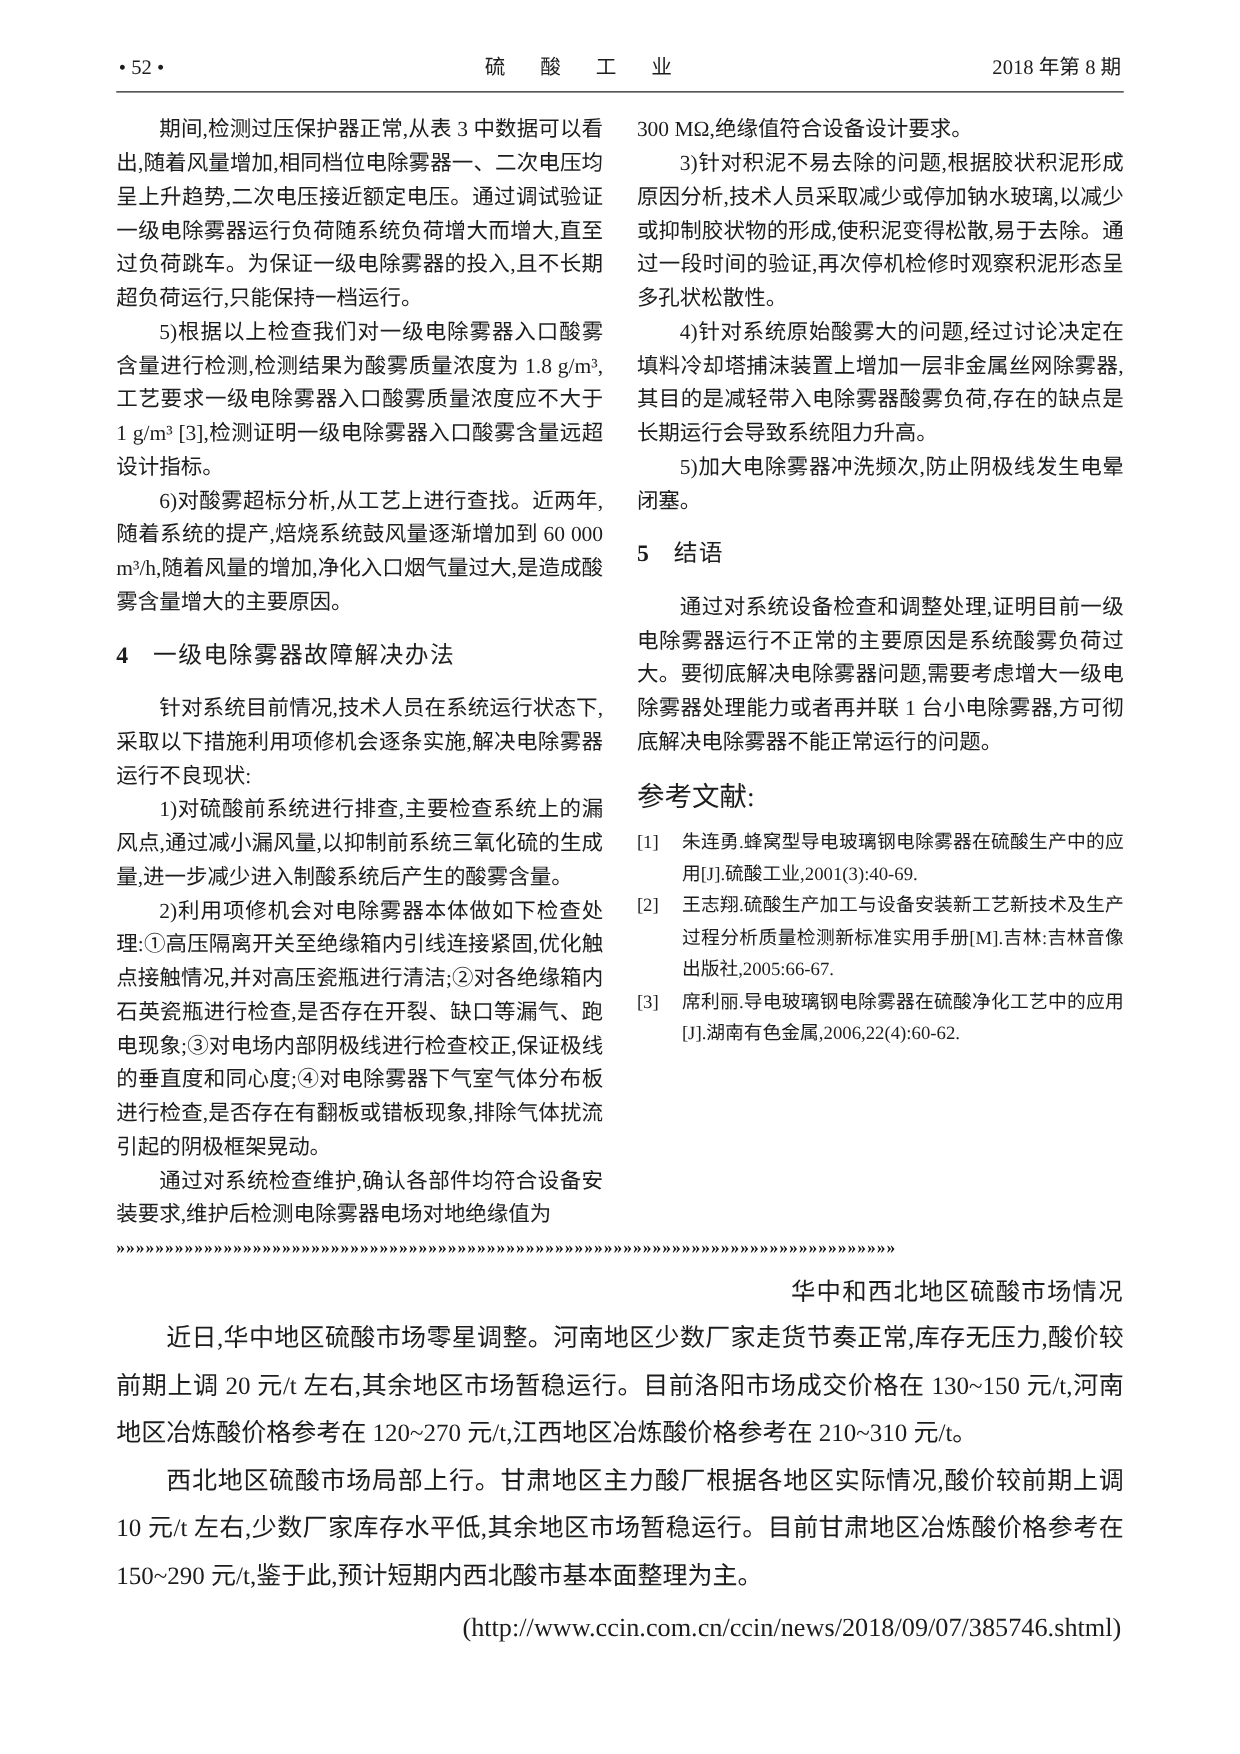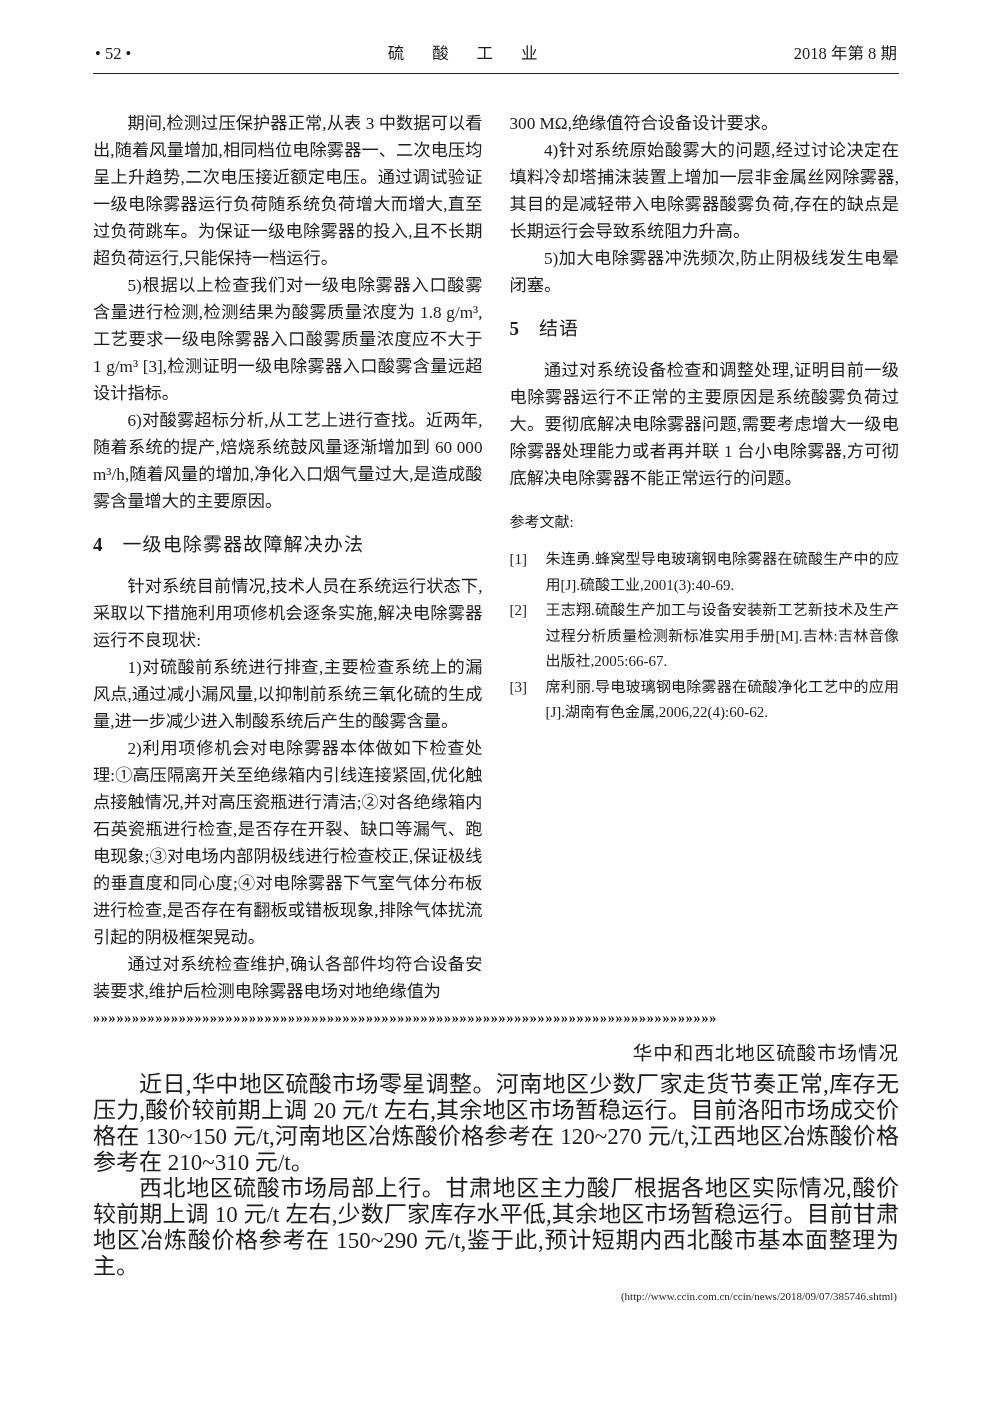--- a/index.html
+++ b/index.html
@@ -15,54 +15,54 @@
   
   .running-head {
     display: flex; justify-content: space-between; align-items: baseline;
     font-size: 16.5px; padding: 0 2px 9px 2px;
     border-bottom: 1.6px solid #222;
   }
   .journal-title { letter-spacing: 0.72em; text-indent: 0.72em; }
 
   
   .columns { display: flex; gap: 27px; margin-top: 16px; }
-  .col { width: 389.5px; font-size: 17.2px; line-height: 27px; text-align: justify; margin-top: 20px; }
+  .col { width: 389.5px; font-size: 17.2px; line-height: 27px; text-align: justify; }
   .col p { margin: 0; text-indent: 2em; }
   .col p.noindent { text-indent: 0; }
 
   .sec-heading {
     display: flex; align-items: baseline;
     font-size: 19px; margin: 16px 0 15px 0; text-indent: 0;
   }
   .sec-num { font-weight: bold; font-family: "Liberation Serif", serif; }
   .sec-title { margin-left: 1.05em; letter-spacing: 0.06em; }
 
-  .refs-label { text-indent: 0 !important; margin-top: 17px !important; margin-bottom: 11px !important; font-size: 15px; }
+  .refs-label { text-indent: 0 !important; margin-top: 17px !important; margin-bottom: 11px !important; font-size: 22px; }
   .ref { display: flex; font-size: 15px; line-height: 25.5px; }
   .ref-marker { flex: none; width: 24px; }
   .ref-text { flex: 1; text-align: justify; padding-left: 12px; }
 
   
   .separator {
     margin-top: 7px; height: 15px; line-height: 14px;
     font-weight: bold; font-size: 14px; letter-spacing: 0.8px;
     white-space: nowrap; overflow: hidden; color: #111;
   }
 
   
   .news { margin-top: 8px; }
   .news-title {
     text-align: right; font-size: 19.5px; font-weight: 500;
     margin: 10px 0 6px 0; letter-spacing: 0.05em;
   }
   .news p {
-    margin: 0; font-size: 23px; line-height: 26px;
+    margin: 0; font-size: 20px; line-height: 38px;
     text-align: justify; text-indent: 2em;
   }
-  .news-url { text-align: right; font-size: 11px; margin-top: 10px; padding-right: 2px; }
+  .news-url { text-align: right; font-size: 21px; margin-top: 10px; padding-right: 2px; }
 </style>
 </head>
 <body>
 
 <div class="page">
 
   <header class="running-head">
     <span>• 52 •</span>
     <span class="journal-title">硫 酸 工 业</span>
     <span>2018 年第 8 期</span>
@@ -81,20 +81,21 @@
       </div>
 
       <p>针对系统目前情况,技术人员在系统运行状态下,采取以下措施利用项修机会逐条实施,解决电除雾器运行不良现状:</p>
       <p>1)对硫酸前系统进行排查,主要检查系统上的漏风点,通过减小漏风量,以抑制前系统三氧化硫的生成量,进一步减少进入制酸系统后产生的酸雾含量。</p>
       <p>2)利用项修机会对电除雾器本体做如下检查处理:①高压隔离开关至绝缘箱内引线连接紧固,优化触点接触情况,并对高压瓷瓶进行清洁;②对各绝缘箱内石英瓷瓶进行检查,是否存在开裂、缺口等漏气、跑电现象;③对电场内部阴极线进行检查校正,保证极线的垂直度和同心度;④对电除雾器下气室气体分布板进行检查,是否存在有翻板或错板现象,排除气体扰流引起的阴极框架晃动。</p>
       <p>通过对系统检查维护,确认各部件均符合设备安装要求,维护后检测电除雾器电场对地绝缘值为</p>
     </div>
 
     <div class="col">
       <p class="noindent">300 MΩ,绝缘值符合设备设计要求。</p>
+      <p>3)针对积泥不易去除的问题,根据胶状积泥形成原因分析,技术人员采取减少或停加钠水玻璃,以减少或抑制胶状物的形成,使积泥变得松散,易于去除。通过一段时间的验证,再次停机检修时观察积泥形态呈多孔状松散性。</p>
       <p>4)针对系统原始酸雾大的问题,经过讨论决定在填料冷却塔捕沫装置上增加一层非金属丝网除雾器,其目的是减轻带入电除雾器酸雾负荷,存在的缺点是长期运行会导致系统阻力升高。</p>
       <p>5)加大电除雾器冲洗频次,防止阴极线发生电晕闭塞。</p>
 
       <div class="sec-heading">
         <span class="sec-num">5</span>
         <span class="sec-title">结语</span>
       </div>
 
       <p>通过对系统设备检查和调整处理,证明目前一级电除雾器运行不正常的主要原因是系统酸雾负荷过大。要彻底解决电除雾器问题,需要考虑增大一级电除雾器处理能力或者再并联 1 台小电除雾器,方可彻底解决电除雾器不能正常运行的问题。</p>
 

